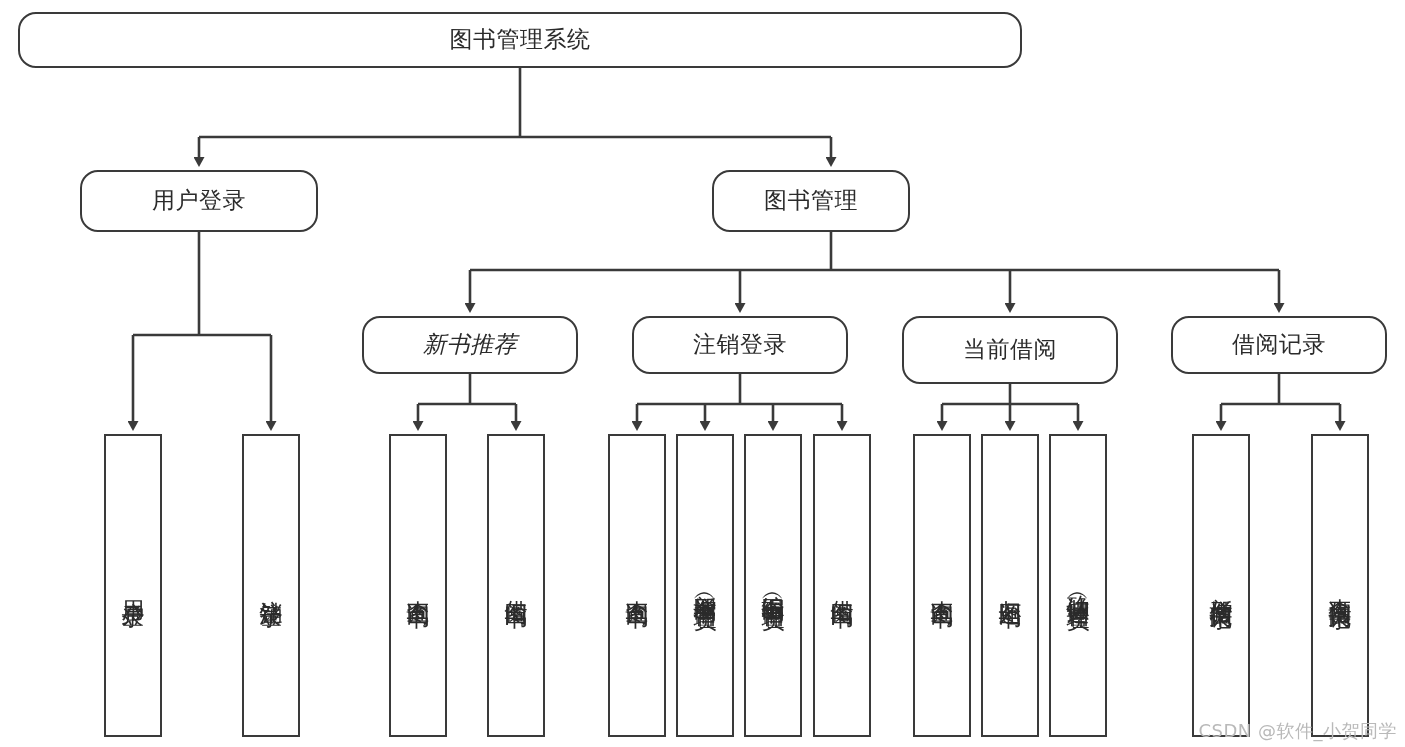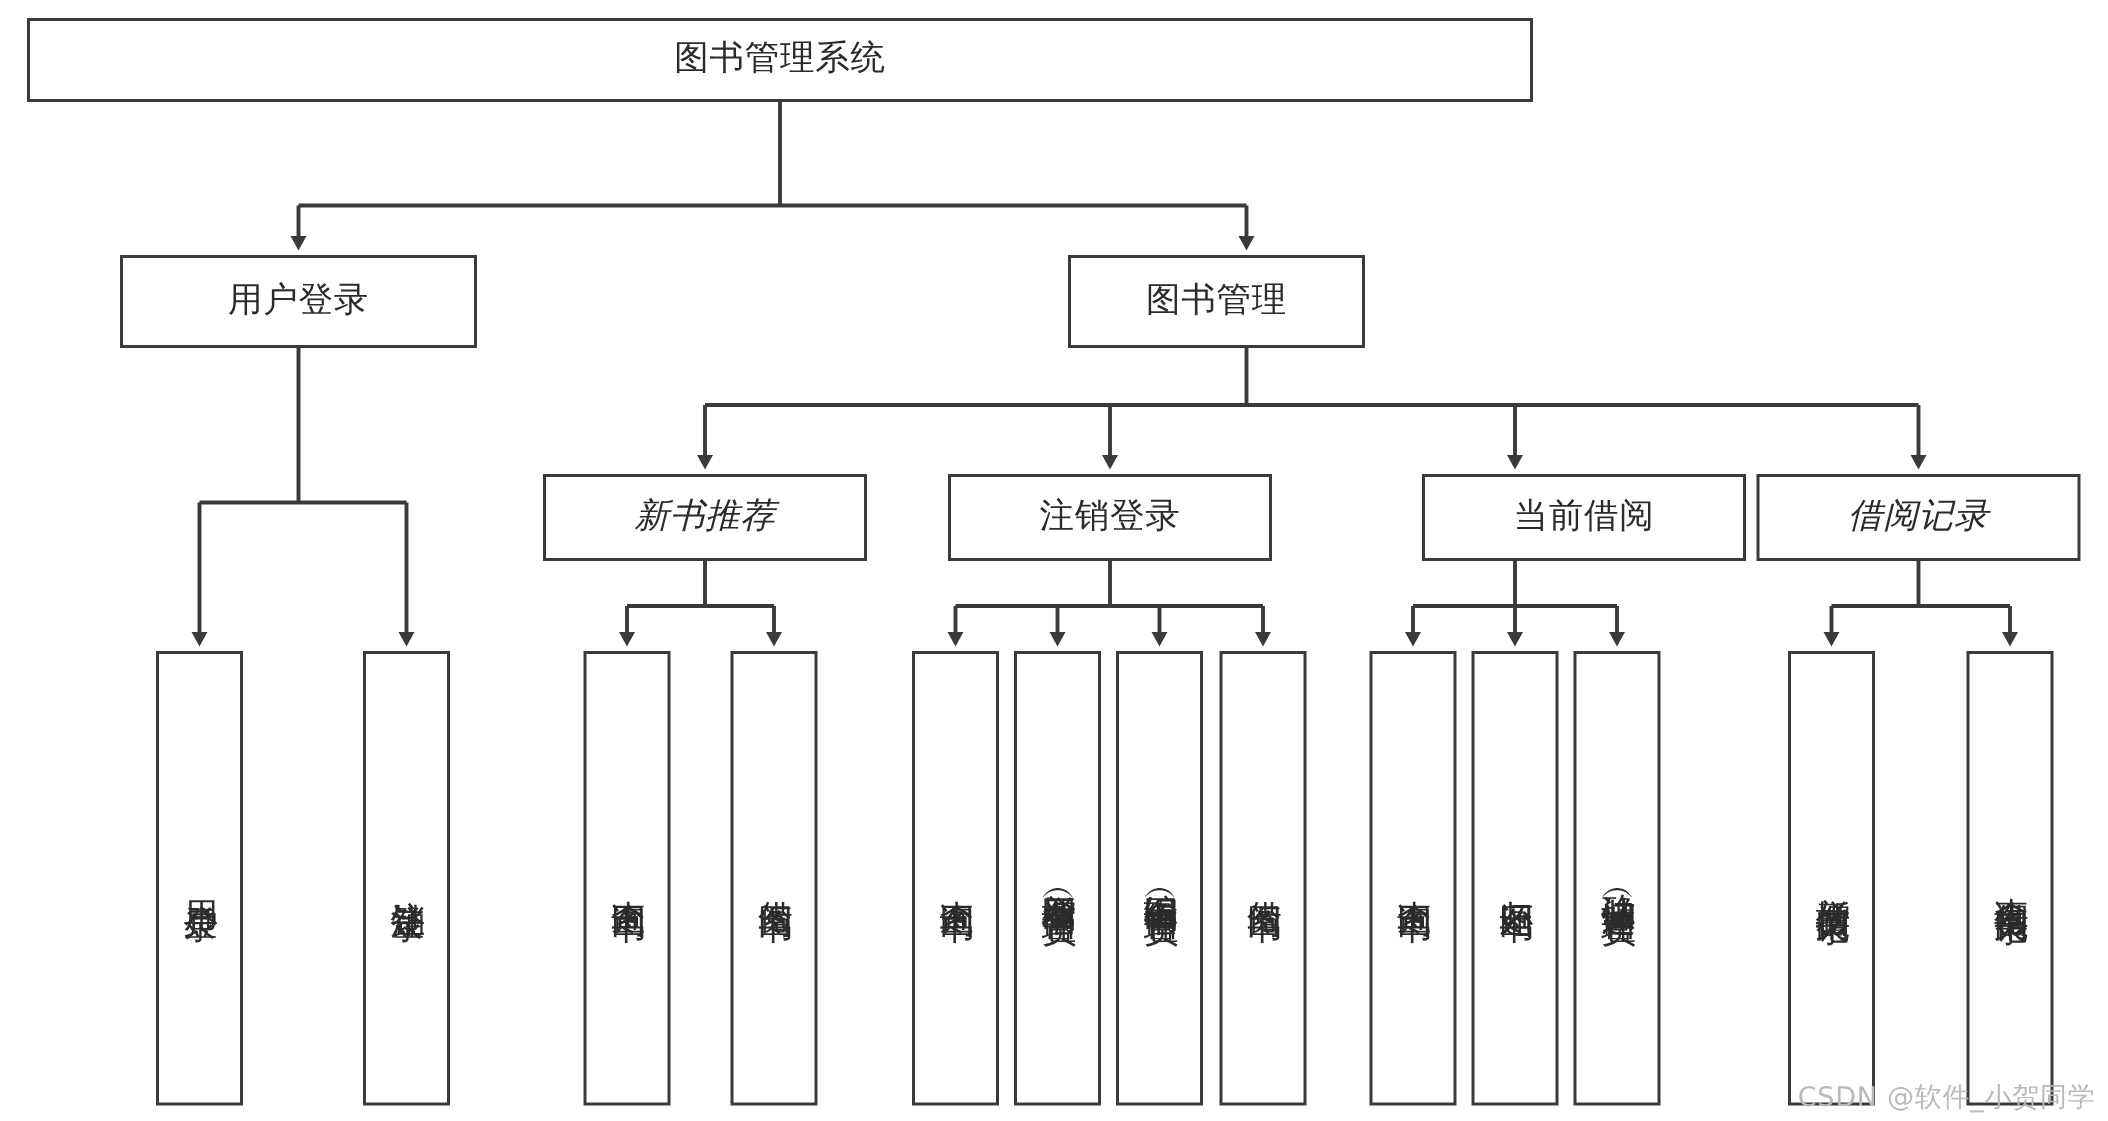--- a/index.html
+++ b/index.html
@@ -33,20 +33,21 @@
     display: flex;
     align-items: center;
     justify-content: center;
     color: #2b2b2b;
     line-height: 1.18;
   }
   .node.horiz {
     font-size: 23px;
     letter-spacing: 0.5px;
     text-align: center;
+    border-radius: 18px;
   }
   .node.vert {
     font-size: 23px;
     writing-mode: vertical-rl;
     text-orientation: upright;
     letter-spacing: 2px;
     padding: 6px 0;
     text-align: center;
   }
   .node .node-label {
@@ -133,24 +134,24 @@
   <div class="node horiz" style="left:712px; top:170px; width:198px; height:62px;">
     <span class="node-label">图书管理</span>
   </div>
 
   <div class="node horiz" style="left:362px; top:316px; width:216px; height:58px;font-style:italic;">
     <span class="node-label">新书推荐</span>
   </div>
   <div class="node horiz" style="left:632px; top:316px; width:216px; height:58px;">
     <span class="node-label">注销登录</span>
   </div>
-  <div class="node horiz" style="left:948px; top:316px; width:216px; height:58px;justify-content:center;">
+  <div class="node horiz" style="left:902px; top:316px; width:216px; height:68px;justify-content:center;">
     <span class="node-label">当前借阅</span>
   </div>
-  <div class="node horiz" style="left:1171px; top:316px; width:216px; height:58px;font-style:italic;">
+  <div class="node horiz" style="left:1171px; top:316px; width:216px; height:58px;">
     <span class="node-label">借阅记录</span>
   </div>
 
   <div class="node vert" style="left:104px; top:434px; width:58px; height:303px;">
     <span class="node-label">用户登录</span>
   </div>
   <div class="node vert" style="left:242px; top:434px; width:58px; height:303px;">
     <span class="node-label">注销登录</span>
   </div>
 

